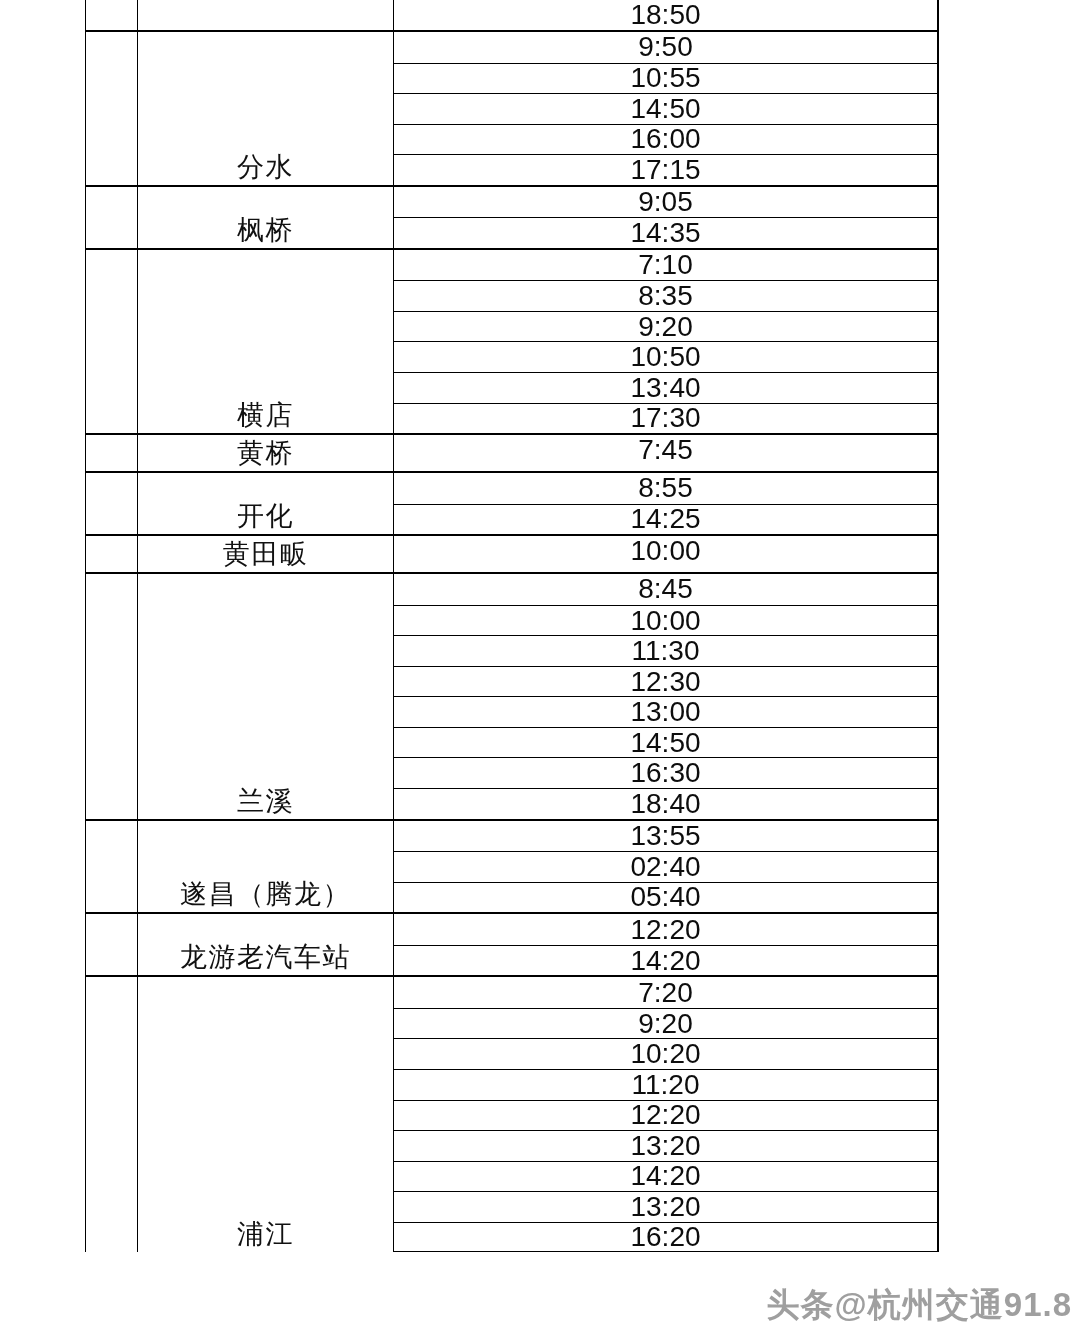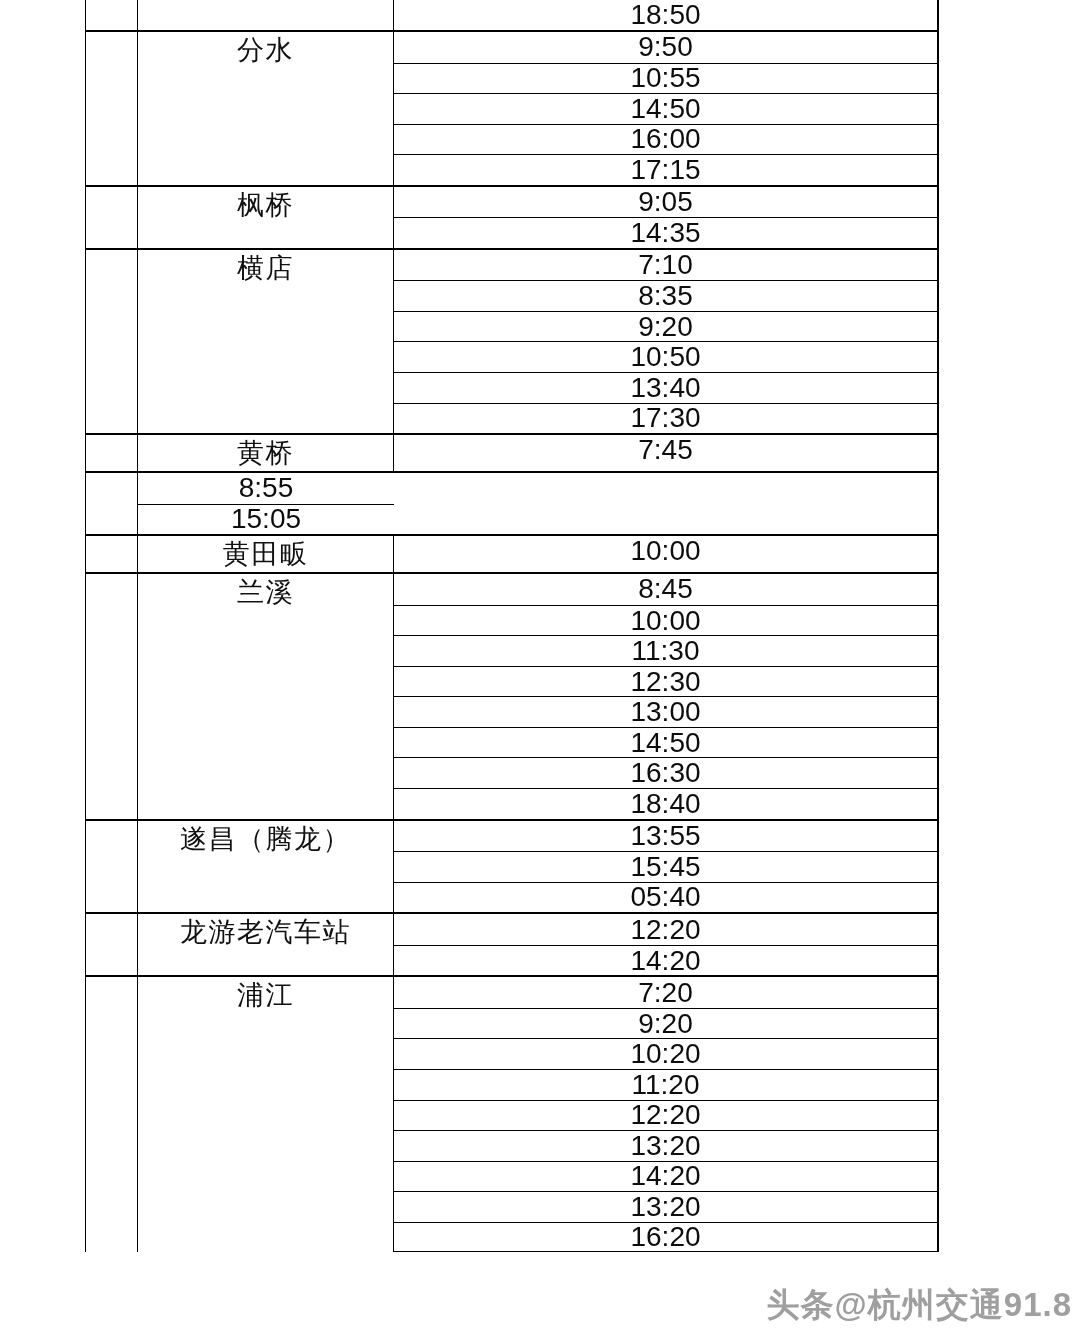--- a/index.html
+++ b/index.html
@@ -21,21 +21,21 @@
   .group{
     display:grid;
     grid-template-columns:52px 256px 1fr;
     border-top:2.8px solid #000;
   }
   .group.partial{border-top:none;}
   .cell{box-sizing:border-box;}
   .cell.spacer{border-right:1.8px solid #000;}
   .cell.dest{
     border-right:1.8px solid #000;
-    display:flex;align-items:flex-start;justify-content:center;
+    display:flex;align-items:flex-end;justify-content:center;
     text-align:center;
   }
   .dest-label{
     font-family:"Liberation Serif",serif;
     font-size:27px;
     letter-spacing:1.5px;
     color:#111;
     white-space:nowrap;
   }
   .time-row{
@@ -116,23 +116,26 @@
     <div class="cell spacer"></div>
     <div class="cell dest">
       <span class="dest-label">黄桥</span>
     </div>
     <div class="cell times">
           <div class="time-row">7:45</div>
         </div>
   </div>
       <div class="group">
     <div class="cell spacer"></div>
+    <div class="cell dest">
+      <span class="dest-label">开化</span>
+    </div>
     <div class="cell times">
           <div class="time-row">8:55</div>
-          <div class="time-row">15:05</div>
+          <div class="time-row">14:25</div>
         </div>
   </div>
       <div class="group">
     <div class="cell spacer"></div>
     <div class="cell dest">
       <span class="dest-label">黄田畈</span>
     </div>
     <div class="cell times">
           <div class="time-row">10:00</div>
         </div>
@@ -153,21 +156,21 @@
           <div class="time-row">18:40</div>
         </div>
   </div>
       <div class="group">
     <div class="cell spacer"></div>
     <div class="cell dest">
       <span class="dest-label">遂昌（腾龙）</span>
     </div>
     <div class="cell times">
           <div class="time-row">13:55</div>
-          <div class="time-row">15:45</div>
+          <div class="time-row">02:40</div>
           <div class="time-row">05:40</div>
         </div>
   </div>
       <div class="group">
     <div class="cell spacer"></div>
     <div class="cell dest">
       <span class="dest-label">龙游老汽车站</span>
     </div>
     <div class="cell times">
           <div class="time-row">12:20</div>

